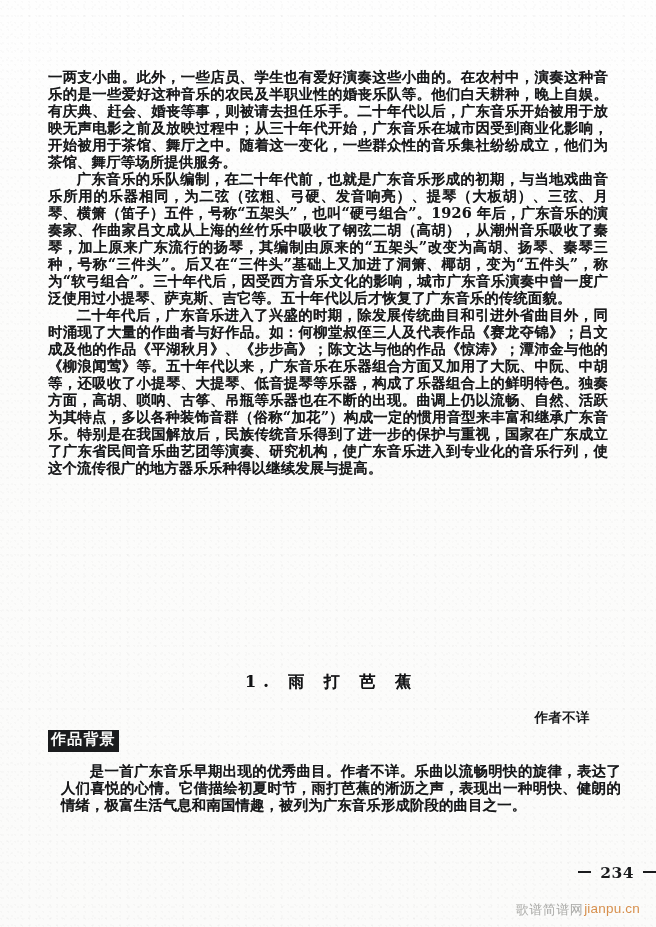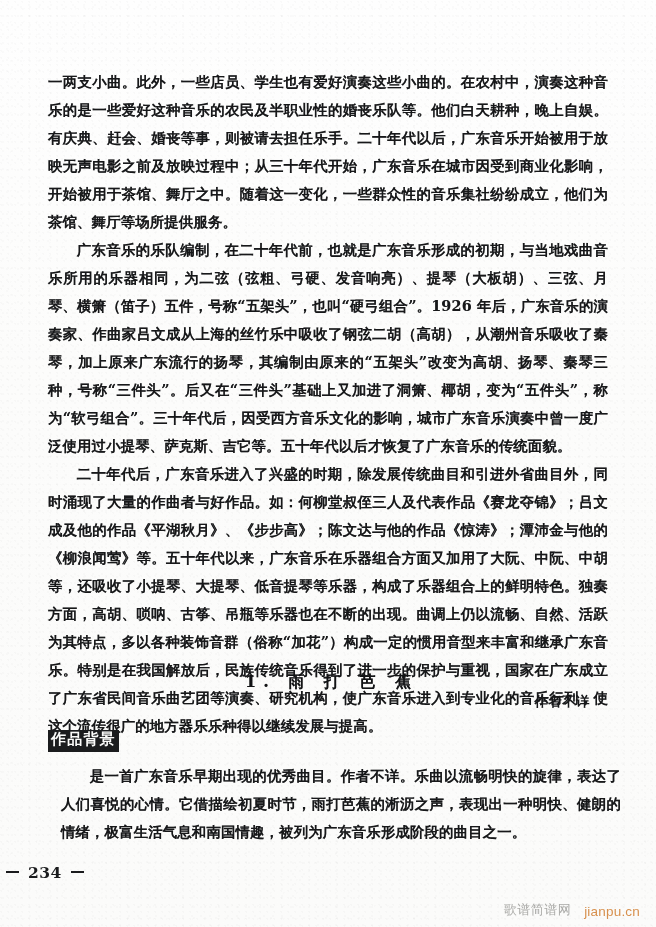--- a/index.html
+++ b/index.html
@@ -31,21 +31,21 @@
   .content {
     position: absolute;
     left: 48px;
     top: 68px;
     width: 560px;
   }
 
   .para {
     font-family: "DejaVu Serif", "Liberation Serif", serif;
     font-size: 14.4px;
-    line-height: 28px;
+    line-height: 17px;
     color: #17181a;
     text-align: justify;
     text-justify: inter-character;
     letter-spacing: 0.15px;
     margin: 0;
     font-weight: 600;
     text-shadow: 0 0 0.35px rgba(0,0,0,0.45);
   }
   .para.indent {
     text-indent: 2em;
@@ -62,21 +62,21 @@
     text-align: center;
     font-family: "DejaVu Serif", "Liberation Serif", serif;
     font-size: 16px;
     font-weight: 700;
     color: #121315;
     letter-spacing: 7px;
     padding-left: 7px;
     text-shadow: 0 0 0.4px rgba(0,0,0,0.5);
   }
   .composer-line {
-    margin-top: 0;
+    margin-top: 16px;
     text-align: right;
     padding-right: 18px;
     font-family: "DejaVu Serif", "Liberation Serif", serif;
     font-size: 13.5px;
     font-weight: 700;
     color: #17181a;
     letter-spacing: 0.4px;
   }
 
   
@@ -101,24 +101,24 @@
     position: absolute;
     left: 48px;
     top: 762px;
     width: 560px;
     margin-left: 13px;
   }
 
   
   .footer {
     position: absolute;
-    left: 6px;
+    left: 14px;
     right: 0;
     top: 858px;
-    text-align: left;
+    text-align: right;
     text-decoration: underline;
   }
   .page-num {
     display: inline-flex;
     align-items: center;
     gap: 9px;
     font-family: "DejaVu Serif", "Liberation Serif", serif;
     font-size: 15.5px;
     font-weight: 700;
     color: #1a1b1d;
@@ -130,22 +130,22 @@
     height: 2px;
     background: #1a1b1d;
   }
 
   
   .watermark {
     position: absolute;
     right: 16px;
     bottom: 8px;
     display: flex;
-    align-items: flex-end;
-    gap: 13px;
+    align-items: flex-start;
+    gap: 1px;
     opacity: 0.92;
   }
   .wm-cn {
     font-family: "DejaVu Sans", "Liberation Sans", sans-serif;
     font-size: 13px;
     color: #a3a3a0;
     letter-spacing: 0.5px;
   }
   .wm-en {
     font-family: Liberation Sans, sans-serif;

